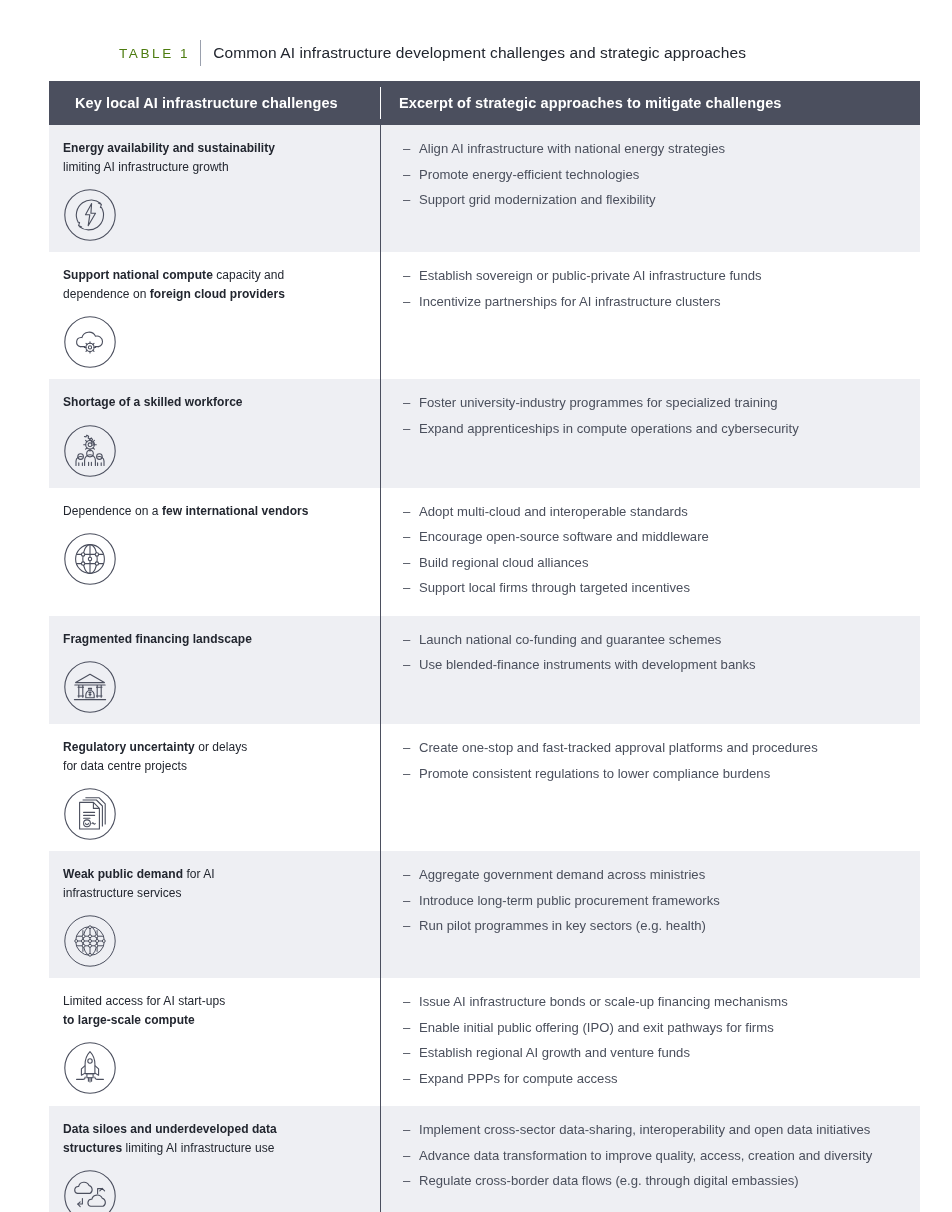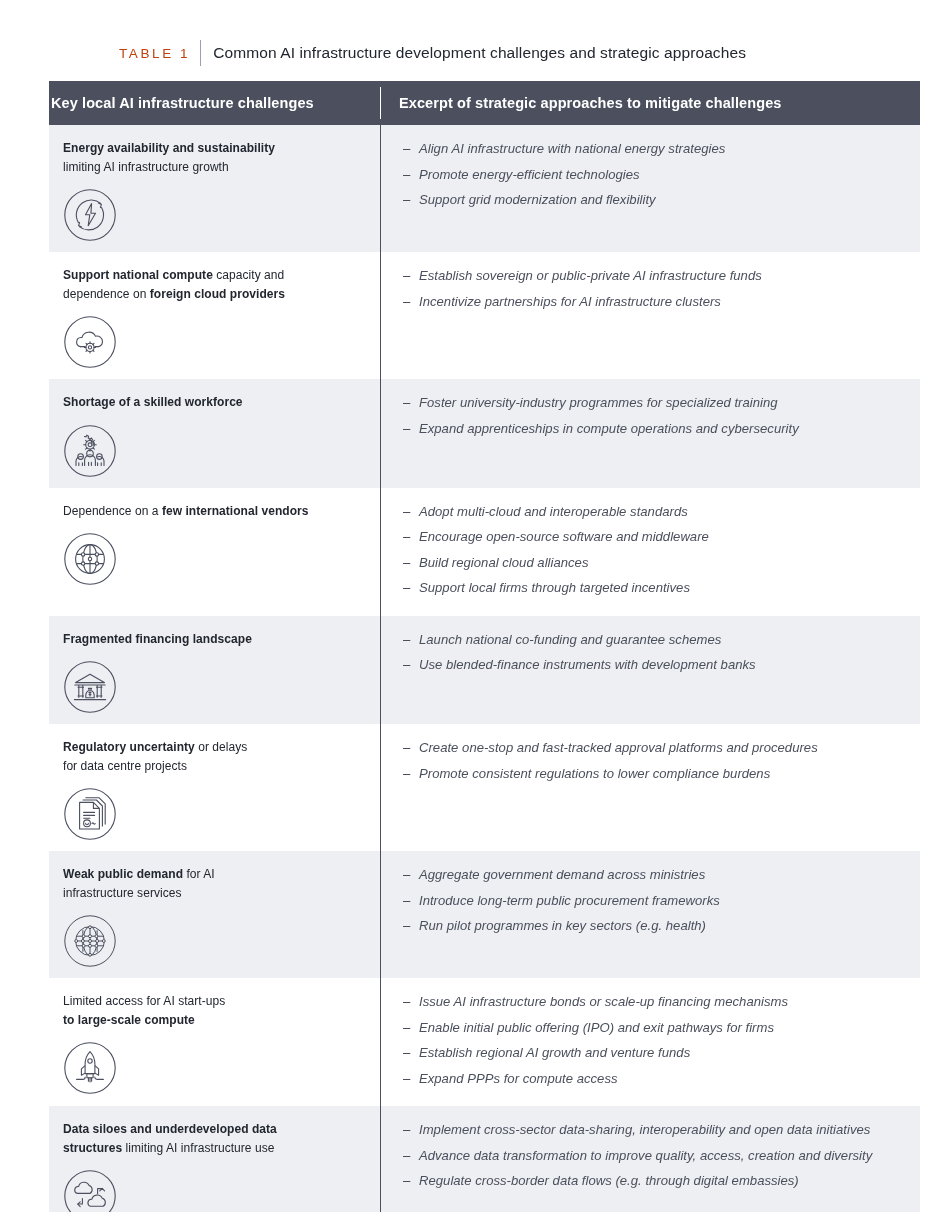--- a/index.html
+++ b/index.html
@@ -28,21 +28,21 @@
   .caption {
     display: flex;
     align-items: center;
     height: 30px;
     margin: 38px 0 0 0;
     padding-left: 119px;
   }
   .caption-label {
     font-size: 13.5px;
     letter-spacing: 2.6px;
-    color: #c2410c;
+    color: #4d7c0f;
     font-weight: 400;
     white-space: nowrap;
   }
   .caption-rule {
     width: 1px;
     height: 26px;
     background: #9aa0ad;
     margin: 0 12px 0 10px;
     flex: none;
   }
@@ -70,21 +70,21 @@
   }
   .th {
     font-size: 14.5px;
     font-weight: bold;
     color: #ffffff;
     letter-spacing: 0.1px;
     box-sizing: border-box;
   }
   .th.col-a {
     width: 331px;
-    padding-left: 2px;
+    padding-left: 26px;
   }
   .th.col-b {
     flex: 1;
     padding-left: 18px;
     border-left: 1.6px solid #ffffff;
     height: 32px;
     display: flex;
     align-items: center;
   }
 
@@ -100,21 +100,20 @@
     width: 331px;
     box-sizing: border-box;
     padding: 14px 16px 10px 14px;
     flex: none;
   }
   .cell-b {
     flex: 1;
     box-sizing: border-box;
     padding: 16px 10px 10px 22px;
     border-left: 1.6px solid #4b4f5e;
-    font-style: italic;
   }
 
   .challenge-text {
     font-size: 12px;
     line-height: 18.5px;
     color: #22262f;
     letter-spacing: 0.05px;
   }
   .challenge-text b { font-weight: bold; }
 

